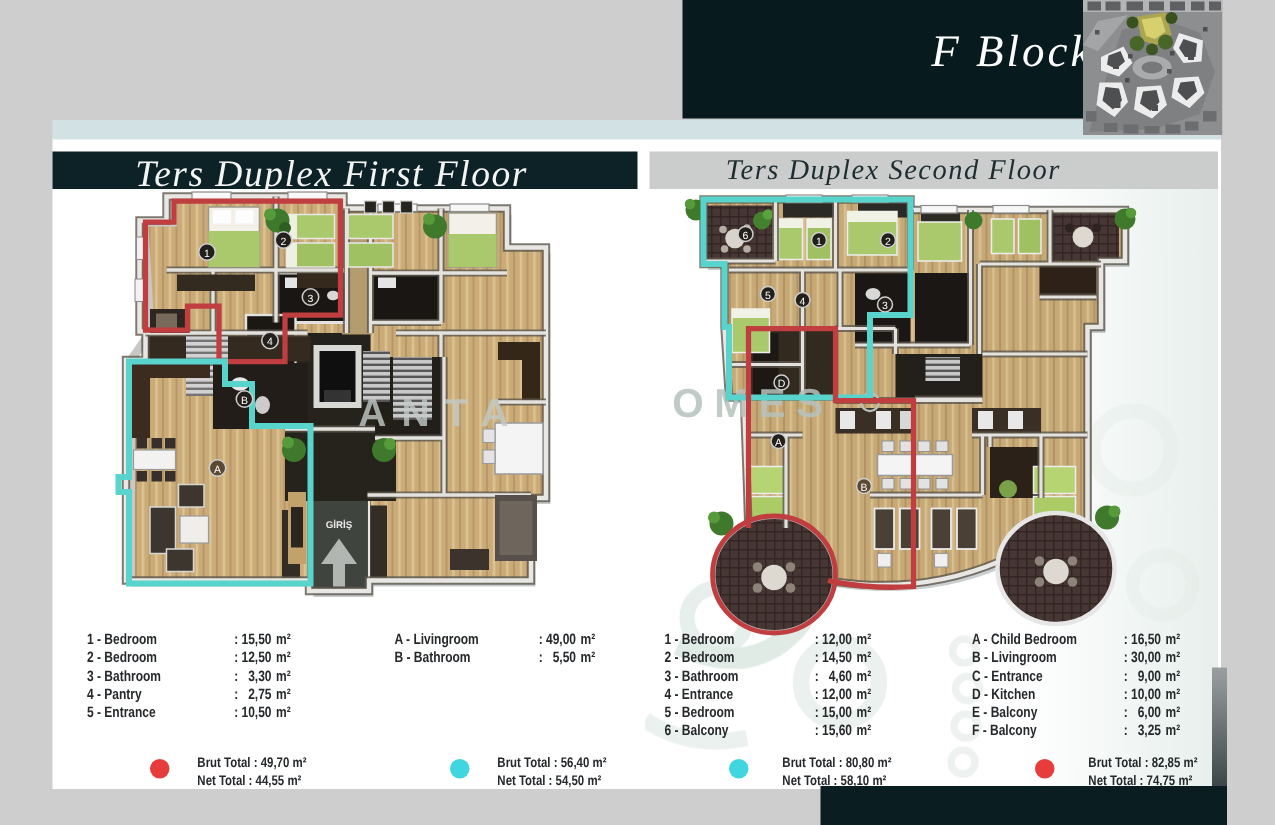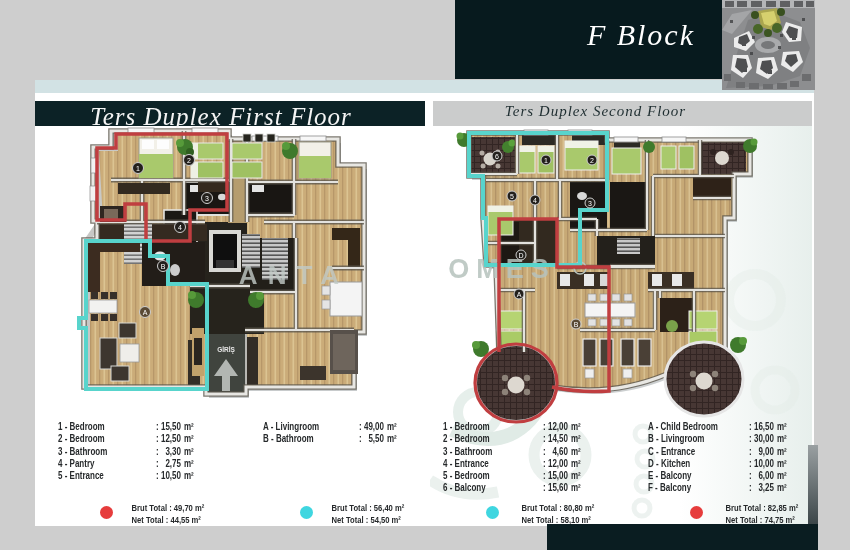--- a/index.html
+++ b/index.html
@@ -31,21 +31,21 @@
       <circle cx="755" cy="300" r="26" stroke-width="10" opacity="0.35"></circle>
       <circle cx="775" cy="390" r="20" stroke-width="9" opacity="0.35"></circle>
       <path d="M430,480 Q460,500 498,492" stroke-width="11" opacity="0.7"></path>
     </g>
   </svg>
 
   <div class="abs" style="left:35px;top:80px;width:779px;height:13px;background:#d2e2e4;"></div>
 
   <div class="abs" style="left:455px;top:0;width:267px;height:79px;background:#071a1e;"></div>
 
-  <div class="abs script" style="left:455px;top:18px;width:240px;height:44px;color:#fff;font-size:30px;text-align:right;letter-spacing:2px;">F Block</div>
+  <div class="abs script" style="left:455px;top:18px;width:240px;height:44px;color:#fff;font-size:30px;text-align:right;letter-spacing:2px;padding-left:34px;">F Block</div>
 
   <svg class="abs" style="left:722px;top:0;" width="93" height="90" viewBox="0 0 93 90">
     <rect x="0" y="0" width="93" height="90" fill="#8d8e90"></rect>
     <rect x="0" y="0" width="93" height="8" fill="#b4b5b7"></rect>
     <g fill="#5f6062">
       <rect x="3" y="1" width="9" height="6"></rect>
         <rect x="15" y="1" width="10" height="6"></rect>
         <rect x="29" y="1" width="11" height="6"></rect>
         <rect x="44" y="1" width="10" height="6"></rect>
         <rect x="58" y="1" width="10" height="6"></rect>
@@ -99,21 +99,21 @@
         <rect x="80" y="18" width="3" height="3"></rect>
     </g>
   </svg>
 
   <div class="abs" style="left:35px;top:101px;width:390px;height:25px;background:#0c2226;"></div>
 
   <div class="abs script" style="left:35px;top:103px;width:372px;color:#f4f4f4;font-size:25px;text-align:center;letter-spacing:1px;">Ters Duplex First Floor</div>
 
   <div class="abs" style="left:433px;top:101px;width:379px;height:25px;background:#cbcccc;"></div>
 
-  <div class="abs script" style="left:433px;top:103px;width:325px;color:#1e2d30;font-size:15px;text-align:center;letter-spacing:1px;">Ters Duplex Second Floor</div>
+  <div class="abs script" style="left:433px;top:103px;width:325px;color:#1e2d30;font-size:19px;text-align:center;letter-spacing:1px;">Ters Duplex Second Floor</div>
 
   <svg id="plan1" class="abs" style="left:60px;top:126px;" width="370" height="274" viewBox="60 126 370 274">
     <defs>
       <pattern id="wood1" width="9" height="40" patternUnits="userSpaceOnUse">
         <rect width="9" height="40" fill="#cbac79"></rect>
         <rect x="0" width="1.3" height="40" fill="#b79769"></rect>
         <rect x="4.5" width="1.6" height="40" fill="#dcc492"></rect>
       </pattern>
       <pattern id="stairs1" width="18" height="4" patternUnits="userSpaceOnUse">
         <rect width="18" height="4" fill="#c9c9c9"></rect>

